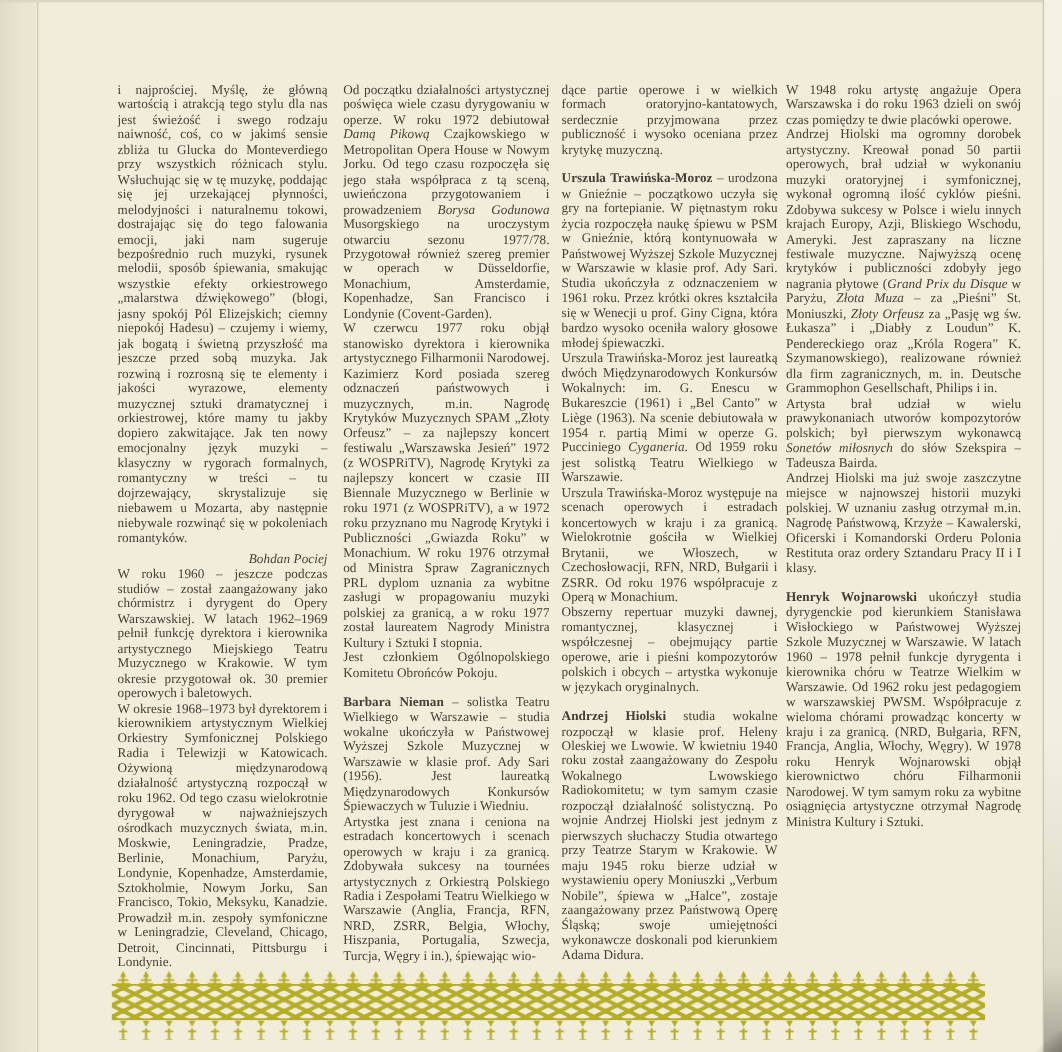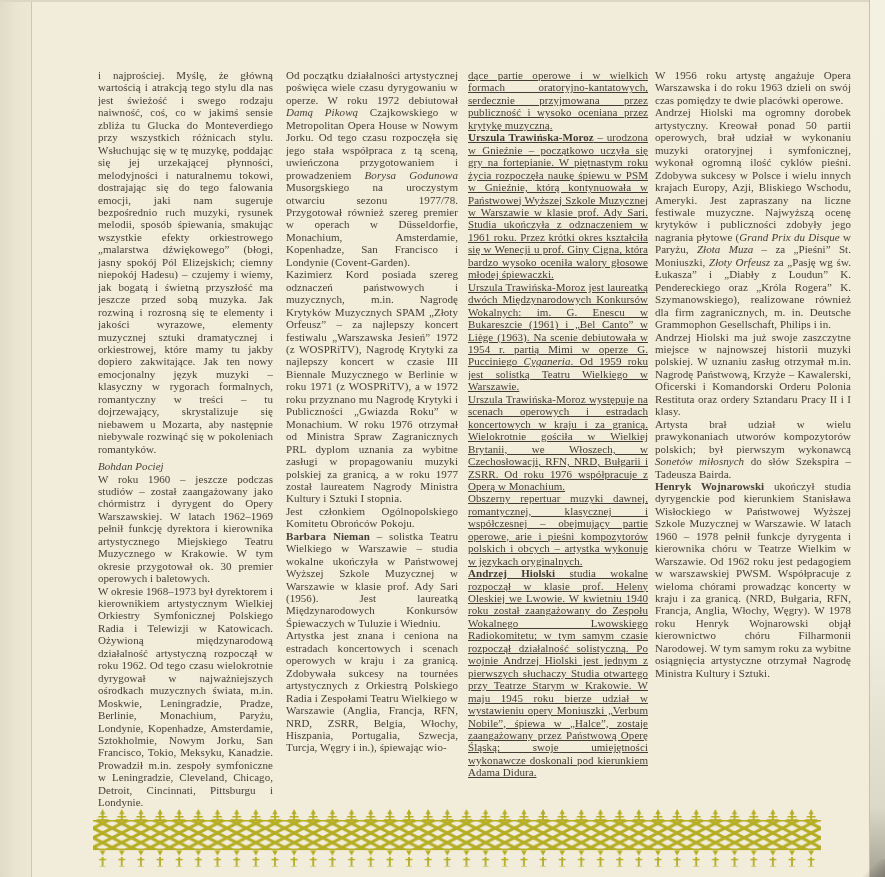--- a/index.html
+++ b/index.html
@@ -28,22 +28,22 @@
   .column {
     position:absolute; top:69px; height:742px; overflow:hidden;
     font-size:11px; line-height:12.45px; letter-spacing:0.05px;
     color:#433e35; text-align:justify;
   }
   #col1 { left:98px;  width:175px; }
   #col2 { left:286px; width:172px; }
   #col3 { left:468px; width:180px; }
   #col4 { left:655px; width:196px; }
   .blk { text-align:justify; }
-  .blk.bio { }
-  .blk.signature { font-style:italic; margin-top:5px; }
+  .blk.bio { margin-top:12px; }
+  .blk.signature { text-align:right; font-style:italic; margin-top:5px; }
   .seg-b { font-weight:bold; }
   .seg-i { font-style:italic; }
   .ornament { position:absolute; left:93px; top:809px; }
 </style>
 </head>
 <body style="background: rgb(241, 237, 218);">
 
 <div class="left-edge"></div>
 <div class="fold-line"></div>
 <div class="top-edge"></div>
@@ -53,38 +53,39 @@
 
 <div id="columns">
     <div class="column" id="col1" style="color: rgb(67, 62, 53);">
       <p class="blk text"><span>i najprościej. Myślę, że główną wartością i atrakcją tego stylu dla nas jest świeżość i swego rodzaju naiwność, coś, co w jakimś sensie zbliża tu Glucka do Monteverdiego przy wszystkich różnicach stylu. Wsłuchując się w tę muzykę, poddając się jej urzekającej płynności, melodyjności i naturalnemu tokowi, dostrajając się do tego falowania emocji, jaki nam sugeruje bezpośrednio ruch muzyki, rysunek melodii, sposób śpiewania, smakując wszystkie efekty orkiestrowego „malarstwa dźwiękowego” (błogi, jasny spokój Pól Elizejskich; ciemny niepokój Hadesu) – czujemy i wiemy, jak bogatą i świetną przyszłość ma jeszcze przed sobą muzyka. Jak rozwiną i rozrosną się te elementy i jakości wyrazowe, elementy muzycznej sztuki dramatycznej i orkiestrowej, które mamy tu jakby dopiero zakwitające. Jak ten nowy emocjonalny język muzyki – klasyczny w rygorach formalnych, romantyczny w treści – tu dojrzewający, skrystalizuje się niebawem u Mozarta, aby następnie niebywale rozwinąć się w pokoleniach romantyków.</span></p>
       <p class="blk signature"><span class="seg-i">Bohdan Pociej</span></p>
       <p class="blk text"><span>W roku 1960 – jeszcze podczas studiów – został zaangażowany jako chórmistrz i dyrygent do Opery Warszawskiej. W latach 1962–1969 pełnił funkcję dyrektora i kierownika artystycznego Miejskiego Teatru Muzycznego w Krakowie. W tym okresie przygotował ok. 30 premier operowych i baletowych.</span></p>
       <p class="blk text"><span>W okresie 1968–1973 był dyrektorem i kierownikiem artystycznym Wielkiej Orkiestry Symfonicznej Polskiego Radia i Telewizji w Katowicach. Ożywioną międzynarodową działalność artystyczną rozpoczął w roku 1962. Od tego czasu wielokrotnie dyrygował w najważniejszych ośrodkach muzycznych świata, m.in. Moskwie, Leningradzie, Pradze, Berlinie, Monachium, Paryżu, Londynie, Kopenhadze, Amsterdamie, Sztokholmie, Nowym Jorku, San Francisco, Tokio, Meksyku, Kanadzie. Prowadził m.in. zespoły symfoniczne w Leningradzie, Cleveland, Chicago, Detroit, Cincinnati, Pittsburgu i Londynie.</span></p>
     </div>
     <div class="column" id="col2" style="color: rgb(67, 62, 53);">
       <p class="blk text"><span>Od początku działalności artystycznej poświęca wiele czasu dyrygowaniu w operze. W roku 1972 debiutował </span><span class="seg-i">Damą Pikową</span><span> Czajkowskiego w Metropolitan Opera House w Nowym Jorku. Od tego czasu rozpoczęła się jego stała współpraca z tą sceną, uwieńczona przygotowaniem i prowadzeniem </span><span class="seg-i">Borysa Godunowa</span><span> Musorgskiego na uroczystym otwarciu sezonu 1977/78. Przygotował również szereg premier w operach w Düsseldorfie, Monachium, Amsterdamie, Kopenhadze, San Francisco i Londynie (Covent-Garden).</span></p>
+      <p class="blk text"><span>W czerwcu 1977 roku objął stanowisko dyrektora i kierownika artystycznego Filharmonii Narodowej.</span></p>
       <p class="blk text"><span>Kazimierz Kord posiada szereg odznaczeń państwowych i muzycznych, m.in. Nagrodę Krytyków Muzycznych SPAM „Złoty Orfeusz” – za najlepszy koncert festiwalu „Warszawska Jesień” 1972 (z WOSPRiTV), Nagrodę Krytyki za najlepszy koncert w czasie III Biennale Muzycznego w Berlinie w roku 1971 (z WOSPRiTV), a w 1972 roku przyznano mu Nagrodę Krytyki i Publiczności „Gwiazda Roku” w Monachium. W roku 1976 otrzymał od Ministra Spraw Zagranicznych PRL dyplom uznania za wybitne zasługi w propagowaniu muzyki polskiej za granicą, a w roku 1977 został laureatem Nagrody Ministra Kultury i Sztuki I stopnia.</span></p>
       <p class="blk text"><span>Jest członkiem Ogólnopolskiego Komitetu Obrońców Pokoju.</span></p>
       <p class="blk bio"><span class="seg-b">Barbara Nieman</span><span> – solistka Teatru Wielkiego w Warszawie – studia wokalne ukończyła w Państwowej Wyższej Szkole Muzycznej w Warszawie w klasie prof. Ady Sari (1956). Jest laureatką Międzynarodowych Konkursów Śpiewaczych w Tuluzie i Wiedniu.</span></p>
       <p class="blk text"><span>Artystka jest znana i ceniona na estradach koncertowych i scenach operowych w kraju i za granicą. Zdobywała sukcesy na tournées artystycznych z Orkiestrą Polskiego Radia i Zespołami Teatru Wielkiego w Warszawie (Anglia, Francja, RFN, NRD, ZSRR, Belgia, Włochy, Hiszpania, Portugalia, Szwecja, Turcja, Węgry i in.), śpiewając wio-</span></p>
     </div>
-    <div class="column" id="col3" style="color: rgb(67, 62, 53); text-decoration: underline;">
+    <div class="column" id="col3" style="color: rgb(67, 62, 53);">
       <p class="blk text"><span>dące partie operowe i w wielkich formach oratoryjno-kantatowych, serdecznie przyjmowana przez publiczność i wysoko oceniana przez krytykę muzyczną.</span></p>
       <p class="blk bio"><span class="seg-b">Urszula Trawińska-Moroz</span><span> – urodzona w Gnieźnie – początkowo uczyła się gry na fortepianie. W piętnastym roku życia rozpoczęła naukę śpiewu w PSM w Gnieźnie, którą kontynuowała w Państwowej Wyższej Szkole Muzycznej w Warszawie w klasie prof. Ady Sari. Studia ukończyła z odznaczeniem w 1961 roku. Przez krótki okres kształciła się w Wenecji u prof. Giny Cigna, która bardzo wysoko oceniła walory głosowe młodej śpiewaczki.</span></p>
       <p class="blk text"><span>Urszula Trawińska-Moroz jest laureatką dwóch Międzynarodowych Konkursów Wokalnych: im. G. Enescu w Bukareszcie (1961) i „Bel Canto” w Liège (1963). Na scenie debiutowała w 1954 r. partią Mimi w operze G. Pucciniego </span><span class="seg-i">Cyganeria</span><span>. Od 1959 roku jest solistką Teatru Wielkiego w Warszawie.</span></p>
       <p class="blk text"><span>Urszula Trawińska-Moroz występuje na scenach operowych i estradach koncertowych w kraju i za granicą. Wielokrotnie gościła w Wielkiej Brytanii, we Włoszech, w Czechosłowacji, RFN, NRD, Bułgarii i ZSRR. Od roku 1976 współpracuje z Operą w Monachium.</span></p>
       <p class="blk text"><span>Obszerny repertuar muzyki dawnej, romantycznej, klasycznej i współczesnej – obejmujący partie operowe, arie i pieśni kompozytorów polskich i obcych – artystka wykonuje w językach oryginalnych.</span></p>
       <p class="blk bio"><span class="seg-b">Andrzej Hiolski</span><span> studia wokalne rozpoczął w klasie prof. Heleny Oleskiej we Lwowie. W kwietniu 1940 roku został zaangażowany do Zespołu Wokalnego Lwowskiego Radiokomitetu; w tym samym czasie rozpoczął działalność solistyczną. Po wojnie Andrzej Hiolski jest jednym z pierwszych słuchaczy Studia otwartego przy Teatrze Starym w Krakowie. W maju 1945 roku bierze udział w wystawieniu opery Moniuszki „Verbum Nobile”, śpiewa w „Halce”, zostaje zaangażowany przez Państwową Operę Śląską; swoje umiejętności wykonawcze doskonali pod kierunkiem Adama Didura.</span></p>
     </div>
     <div class="column" id="col4" style="color: rgb(67, 62, 53);">
-      <p class="blk text"><span>W 1956 roku artystę angażuje Opera Warszawska i do roku 1963 dzieli on swój czas pomiędzy te dwie placówki operowe.</span></p>
+      <p class="blk text"><span>W 1948 roku artystę angażuje Opera Warszawska i do roku 1963 dzieli on swój czas pomiędzy te dwie placówki operowe.</span></p>
       <p class="blk text"><span>Andrzej Hiolski ma ogromny dorobek artystyczny. Kreował ponad 50 partii operowych, brał udział w wykonaniu muzyki oratoryjnej i symfonicznej, wykonał ogromną ilość cyklów pieśni. Zdobywa sukcesy w Polsce i wielu innych krajach Europy, Azji, Bliskiego Wschodu, Ameryki. Jest zapraszany na liczne festiwale muzyczne. Najwyższą ocenę krytyków i publiczności zdobyły jego nagrania płytowe (</span><span class="seg-i">Grand Prix du Disque</span><span> w Paryżu, </span><span class="seg-i">Złota Muza</span><span> – za „Pieśni” St. Moniuszki, </span><span class="seg-i">Złoty Orfeusz</span><span> za „Pasję wg św. Łukasza” i „Diabły z Loudun” K. Pendereckiego oraz „Króla Rogera” K. Szymanowskiego), realizowane również dla firm zagranicznych, m. in. Deutsche Grammophon Gesellschaft, Philips i in.</span></p>
+      <p class="blk text"><span>Artysta brał udział w wielu prawykonaniach utworów kompozytorów polskich; był pierwszym wykonawcą </span><span class="seg-i">Sonetów miłosnych</span><span> do słów Szekspira – Tadeusza Bairda.</span></p>
       <p class="blk text"><span>Andrzej Hiolski ma już swoje zaszczytne miejsce w najnowszej historii muzyki polskiej. W uznaniu zasług otrzymał m.in. Nagrodę Państwową, Krzyże – Kawalerski, Oficerski i Komandorski Orderu Polonia Restituta oraz ordery Sztandaru Pracy II i I klasy.</span></p>
-      <p class="blk text"><span>Artysta brał udział w wielu prawykonaniach utworów kompozytorów polskich; był pierwszym wykonawcą </span><span class="seg-i">Sonetów miłosnych</span><span> do słów Szekspira – Tadeusza Bairda.</span></p>
       <p class="blk bio"><span class="seg-b">Henryk Wojnarowski</span><span> ukończył studia dyrygenckie pod kierunkiem Stanisława Wisłockiego w Państwowej Wyższej Szkole Muzycznej w Warszawie. W latach 1960 – 1978 pełnił funkcje dyrygenta i kierownika chóru w Teatrze Wielkim w Warszawie. Od 1962 roku jest pedagogiem w warszawskiej PWSM. Współpracuje z wieloma chórami prowadząc koncerty w kraju i za granicą. (NRD, Bułgaria, RFN, Francja, Anglia, Włochy, Węgry). W 1978 roku Henryk Wojnarowski objął kierownictwo chóru Filharmonii Narodowej. W tym samym roku za wybitne osiągnięcia artystyczne otrzymał Nagrodę Ministra Kultury i Sztuki.</span></p>
     </div>
   </div>
 
 <svg class="ornament" width="728" height="58" viewBox="0 0 728 58" xmlns="http://www.w3.org/2000/svg">
   <defs>
     <pattern id="p-fin" width="19.15" height="12" patternUnits="userSpaceOnUse">
       <rect class="orn-fill" x="8.7" y="3.5" width="1.8" height="8.5" fill="#b5ad24"></rect>
       <polygon class="orn-fill" points="9.6,0 12.2,5.2 7,5.2" fill="#b5ad24"></polygon>
       <rect class="orn-fill" x="5.2" y="7" width="8.8" height="1.5" fill="#b5ad24"></rect>

